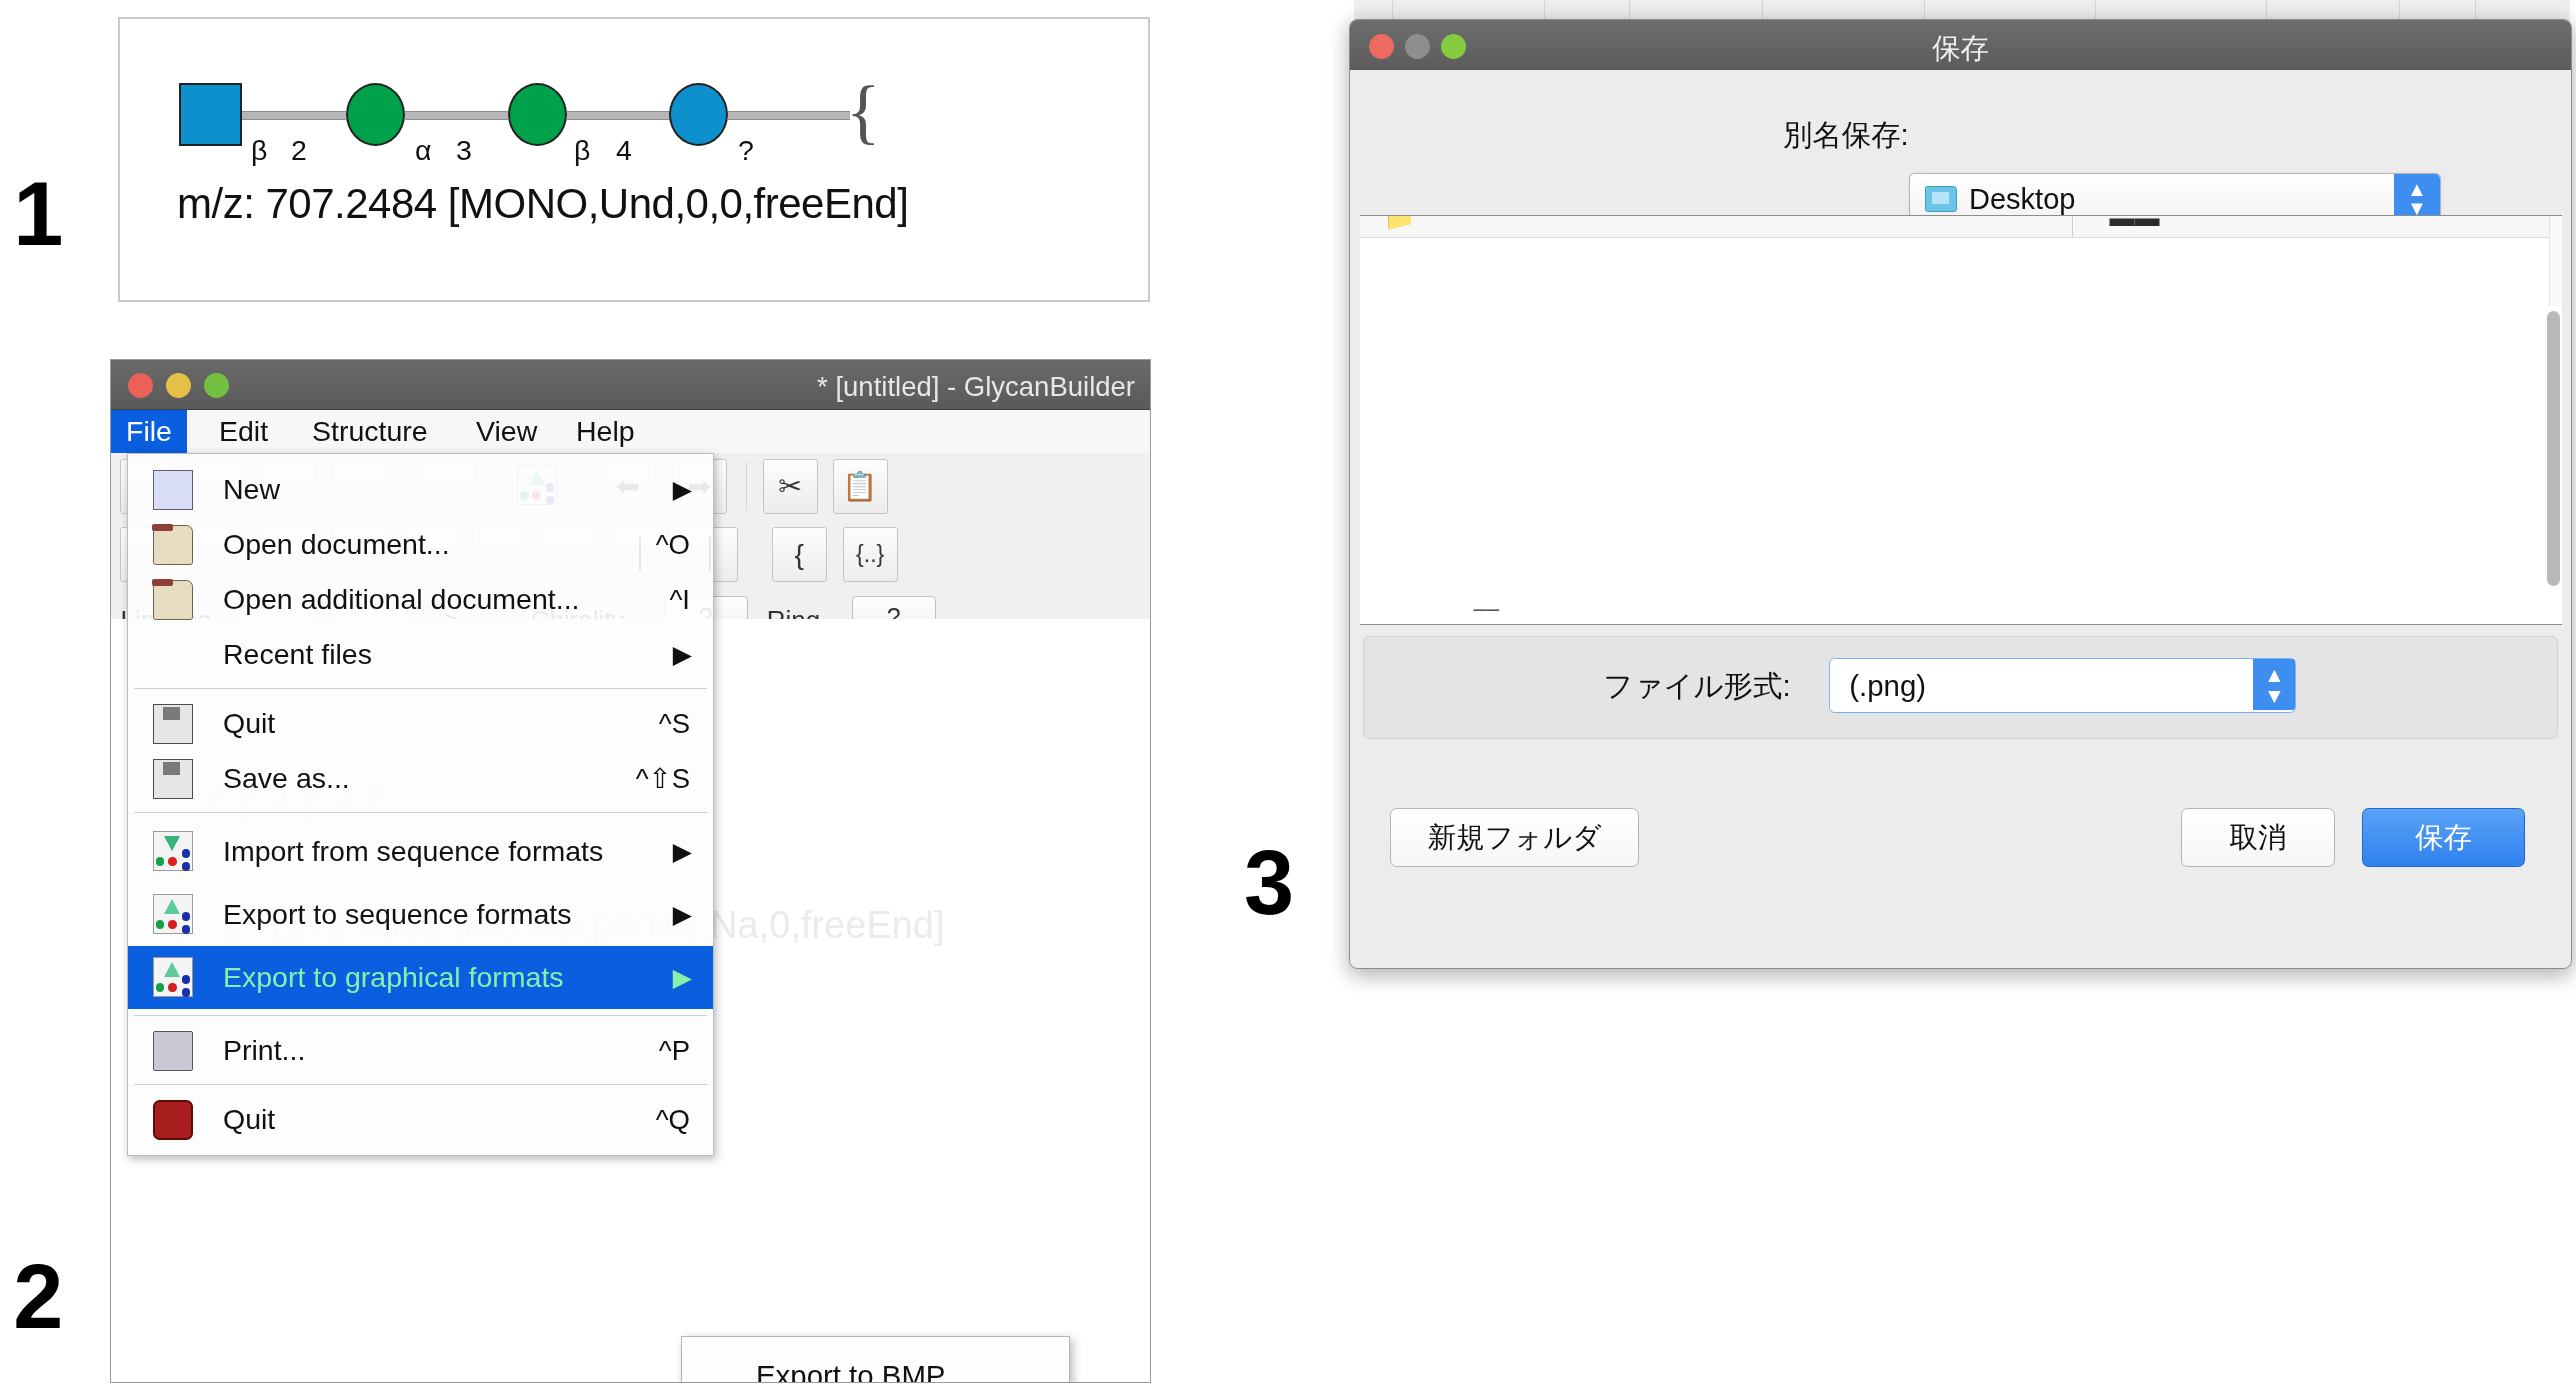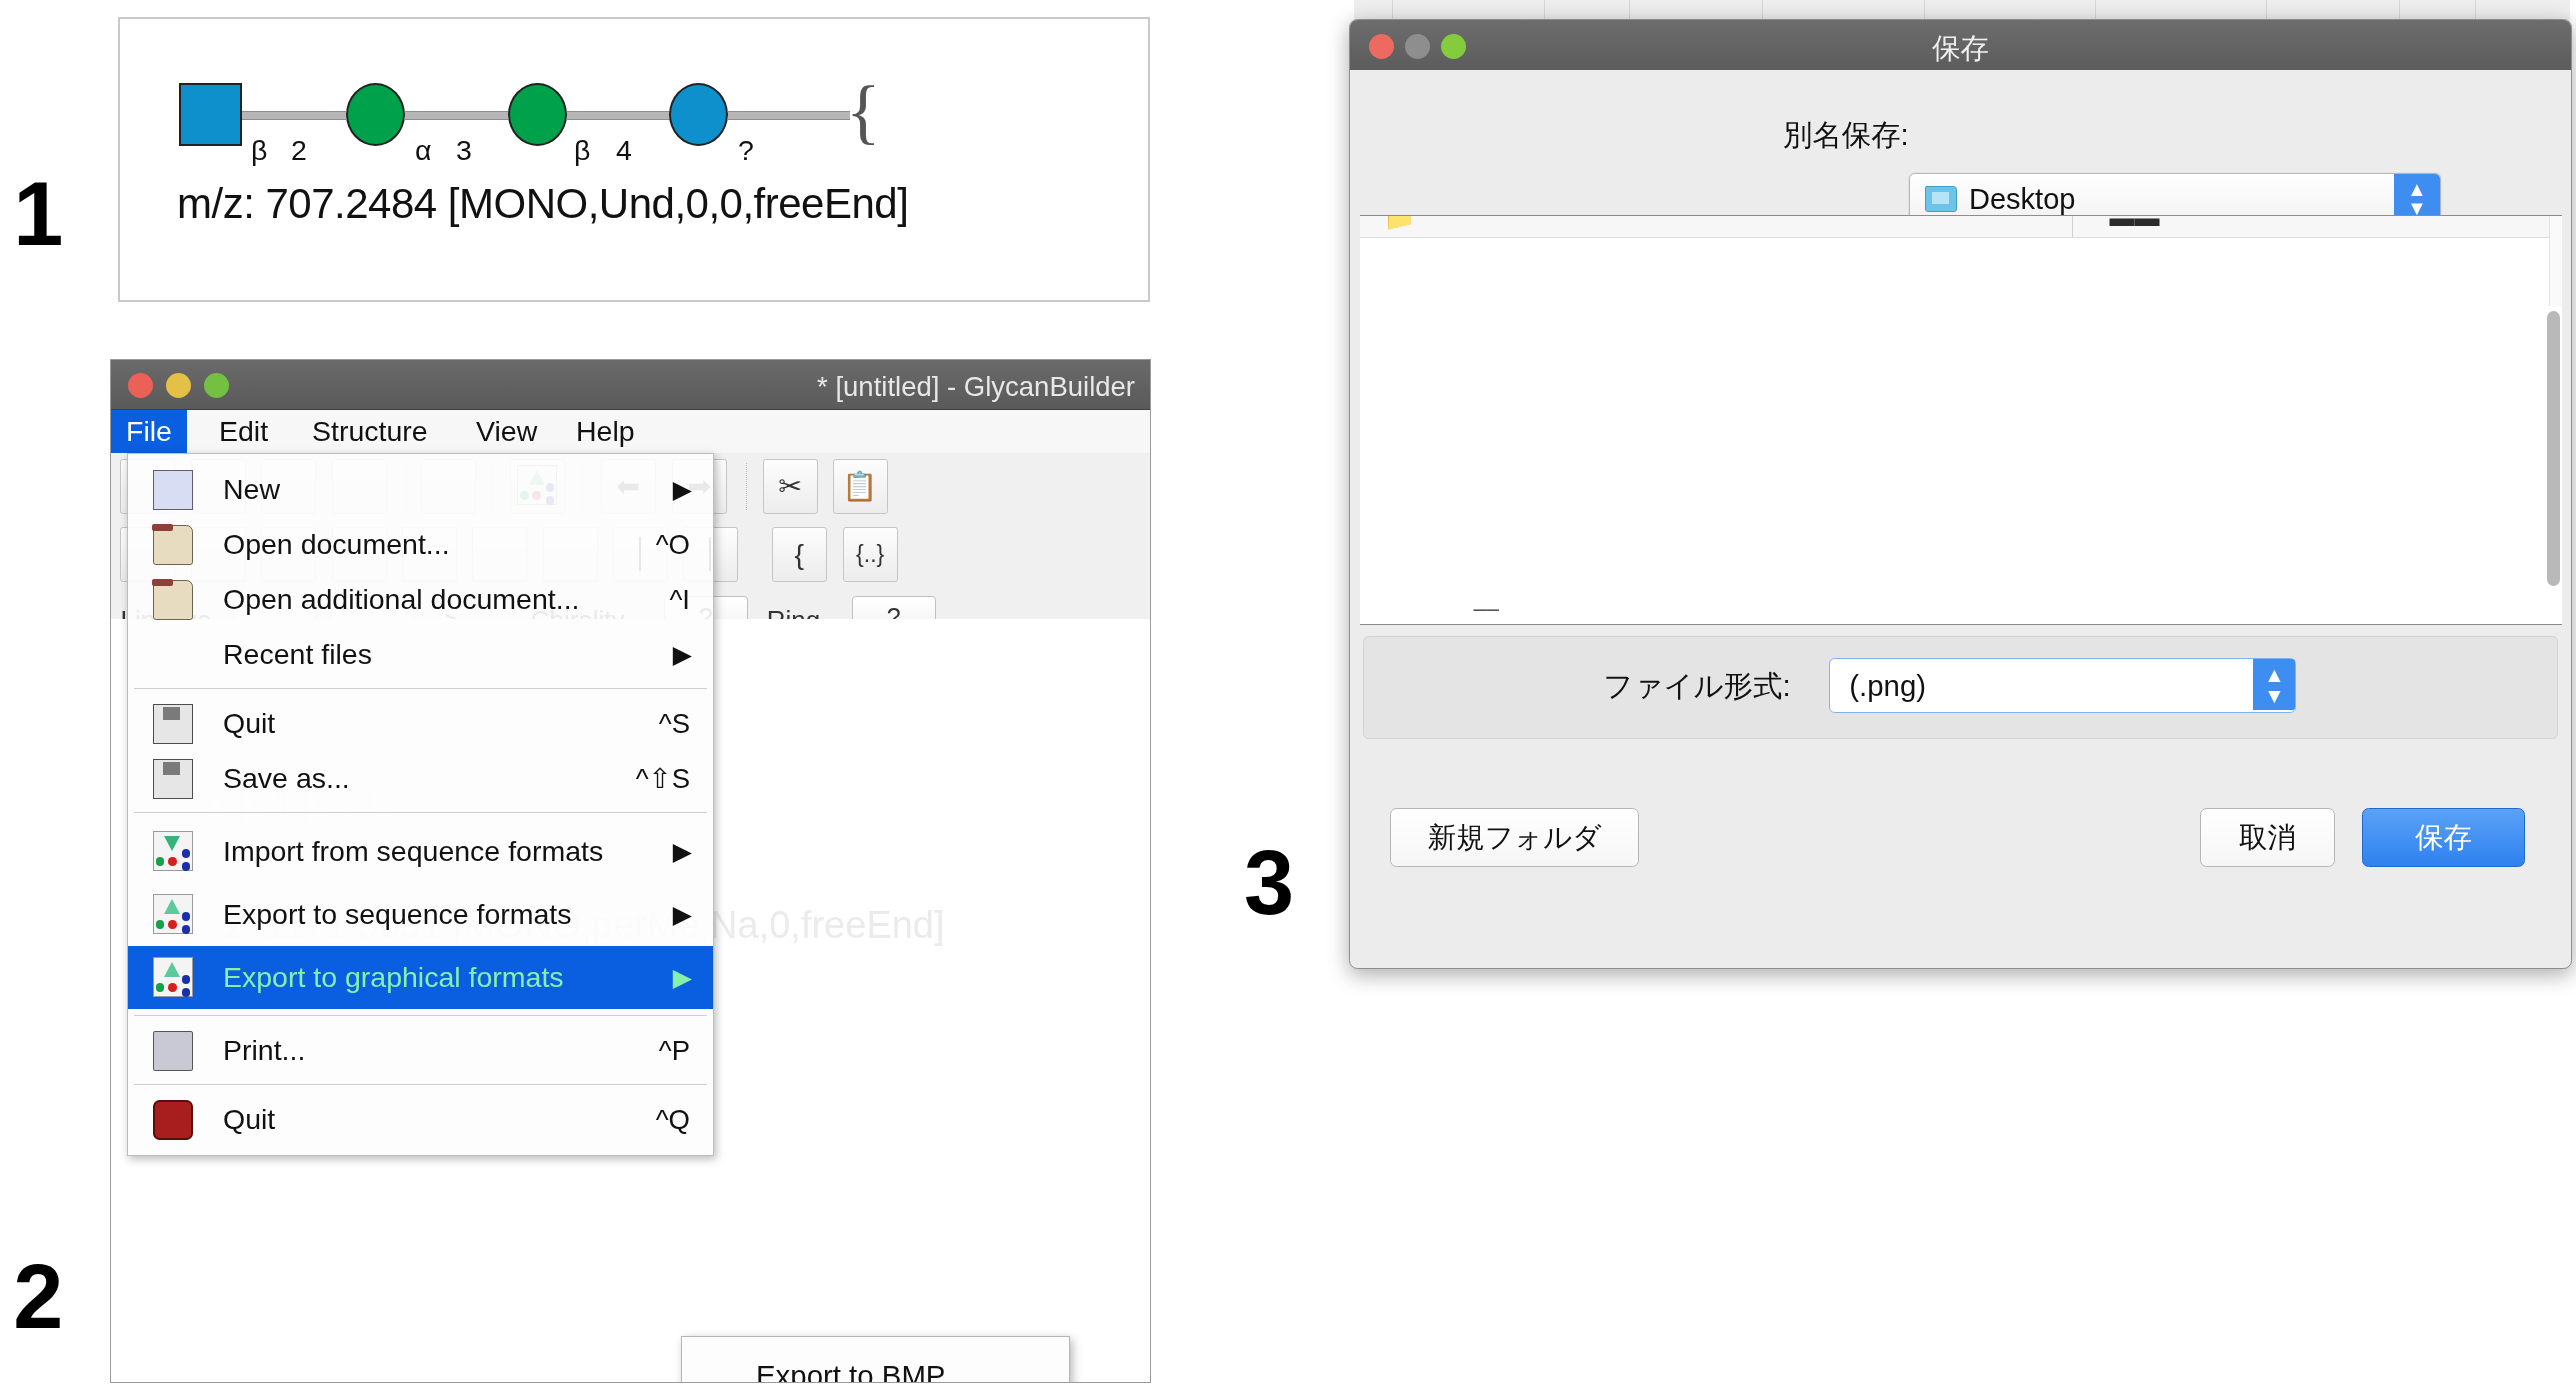--- a/index.html
+++ b/index.html
@@ -198,21 +198,21 @@
   #fmt-value{position:absolute;left:19px;top:9.5px;font-size:29.4px;color:#111;font-family:"Liberation Sans",sans-serif;}
   #fmt-stepper{position:absolute;right:0;top:0;width:42px;height:51px;background:#3d8ef0;border-radius:0 2.8px 2.8px 0;color:#fff;font-size:21px;text-align:center;line-height:21px;padding-top:4.7px;box-sizing:border-box;}
 
   .dlg-btn{
     position:absolute;height:59px;line-height:57px;
     border-radius:6.6px;box-sizing:border-box;
     font-size:28.5px;text-align:center;
     font-family:"Liberation Sans",sans-serif;
   }
   #newfolder-btn{left:40px;top:788px;width:249px;background:linear-gradient(#ffffff,#f6f6f6);border:0.9px solid #b5b5b5;color:#111;}
-  #cancel-btn{right:236px;top:788px;width:135px;background:linear-gradient(#ffffff,#f6f6f6);border:0.9px solid #b5b5b5;color:#111;}
+  #cancel-btn{right:236px;top:788px;width:154px;background:linear-gradient(#ffffff,#f6f6f6);border:0.9px solid #b5b5b5;color:#111;}
   #save-btn{right:46px;top:788px;width:163px;background:linear-gradient(#5aa2f7,#2e81ef);border:0.9px solid #2169c9;color:#fff;}
 </style>
 </head>
 <body>
 
 <div class="abs step-num" style="left:13.3px;top:169px;">1</div>
 
 <div class="abs" id="panel1">
   <div id="glycan-row">
 

